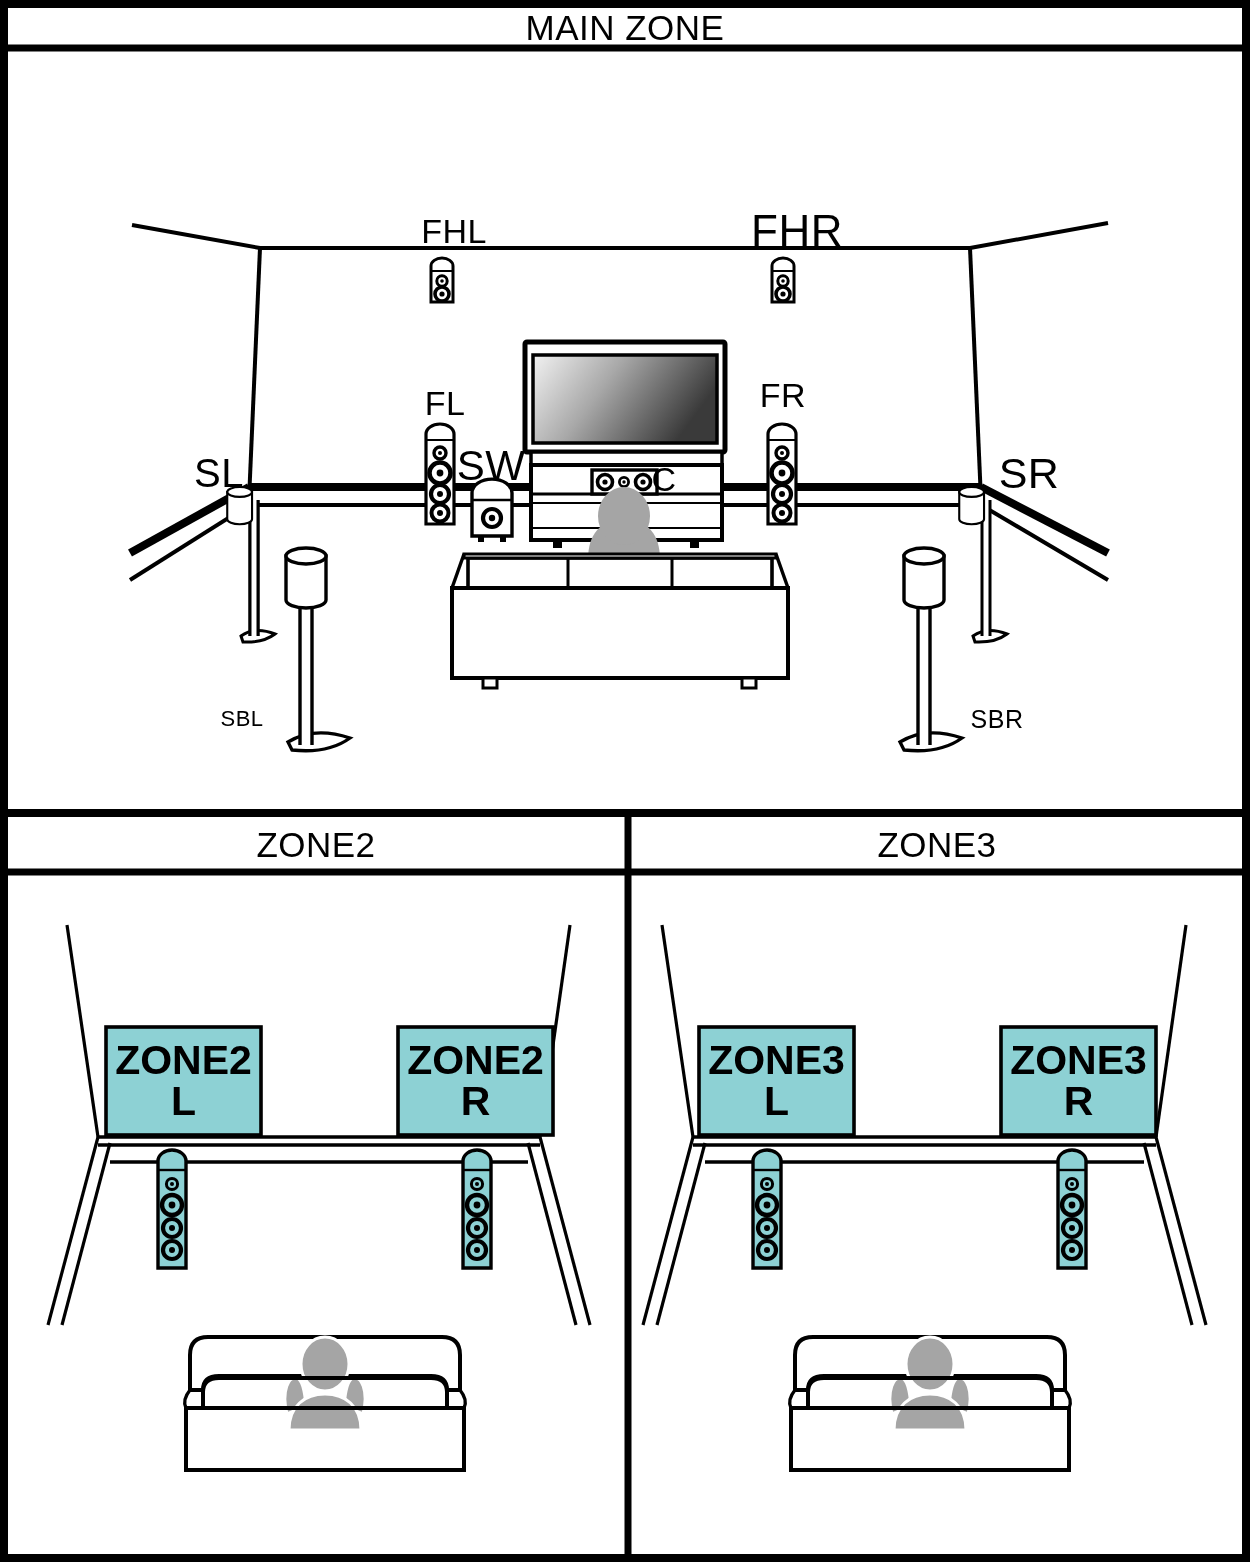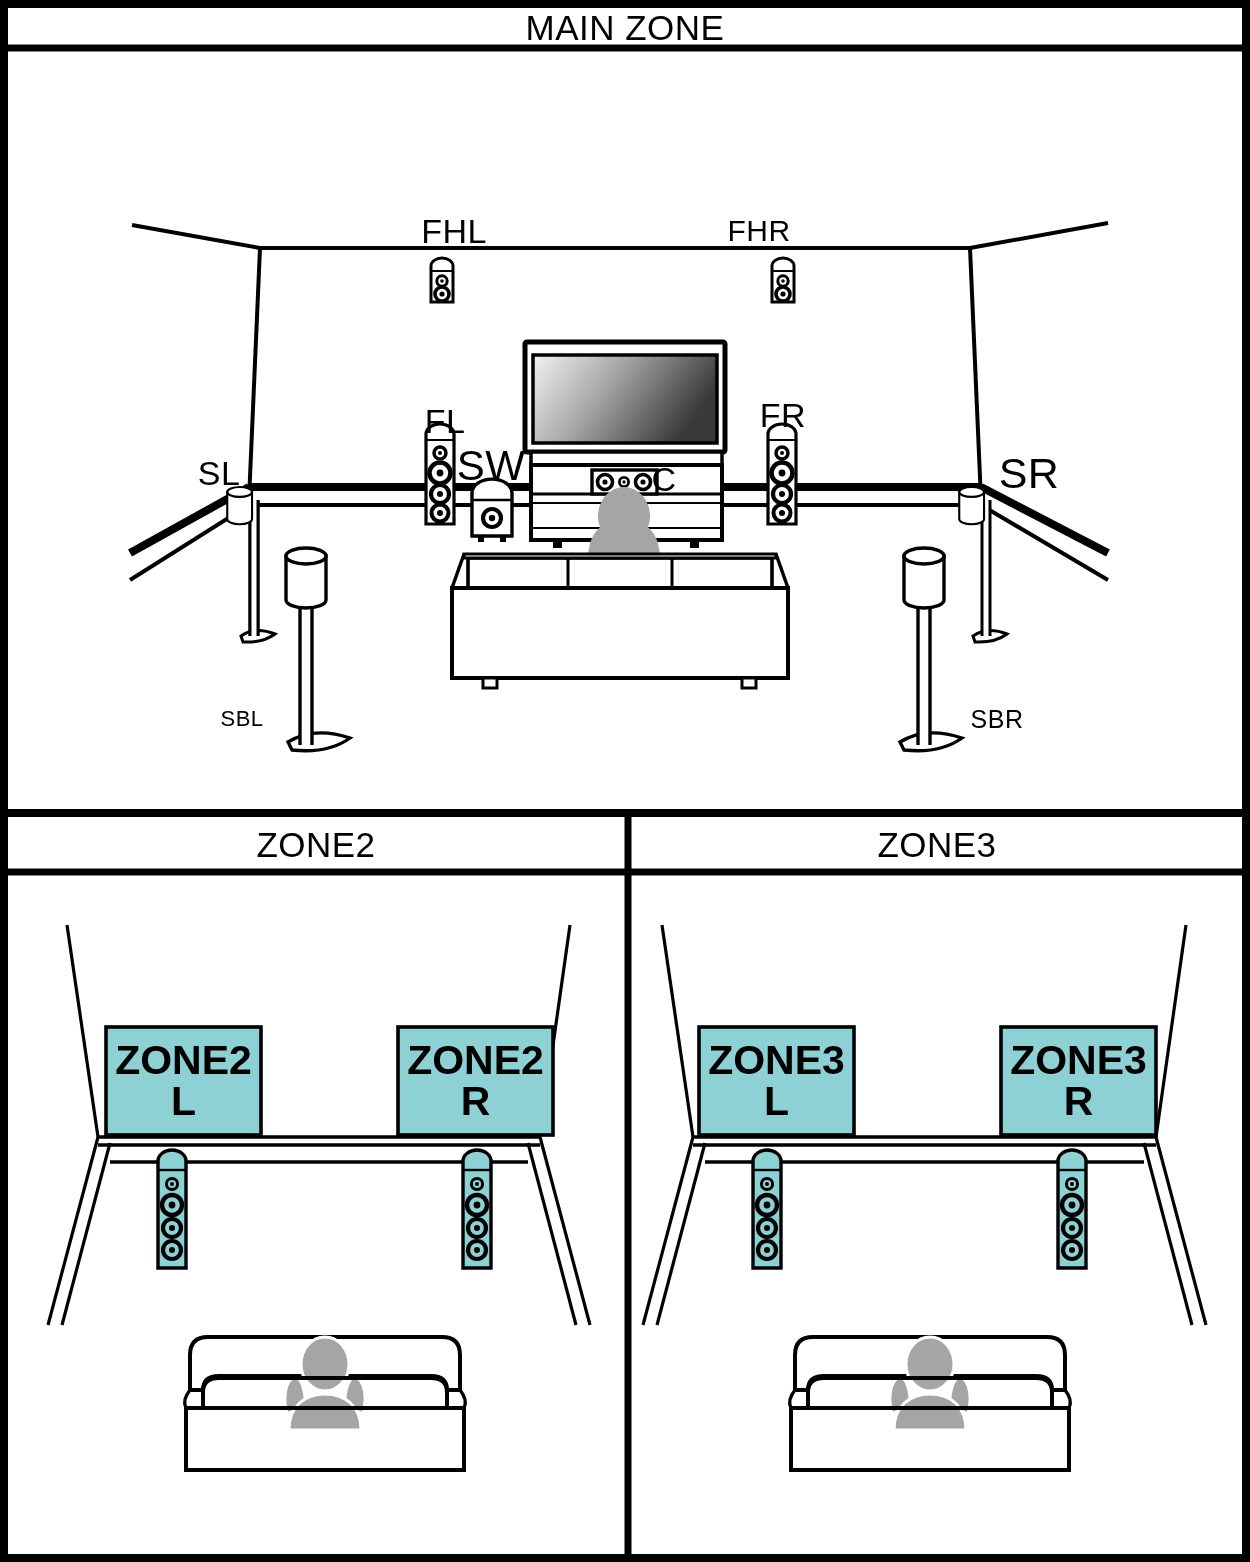--- a/index.html
+++ b/index.html
@@ -279,29 +279,29 @@
     </g>
   </svg>
 
   <div class="panel-title" style="left:0;top:8px;width:1250px;height:40px;font-size:35px;">MAIN ZONE</div>
 
   <div class="panel-title" style="left:4px;top:821px;width:624px;height:48px;font-size:35px;">ZONE2</div>
 
   <div class="panel-title" style="left:628px;top:821px;width:618px;height:48px;font-size:35px;">ZONE3</div>
 
   <div class="panel-title" style="left:414px;top:212px;width:80px;height:38px;font-size:34px;">FHL</div>
-  <div class="panel-title" style="left:719px;top:212px;width:80px;height:38px;font-size:30px;">FHR</div>
-
-  <div class="panel-title" style="left:412px;top:402px;width:66px;height:38px;font-size:34px;">FL</div>
-  <div class="panel-title" style="left:750px;top:396px;width:66px;height:38px;font-size:34px;">FR</div>
+  <div class="panel-title" style="left:757px;top:212px;width:80px;height:38px;font-size:44px;">FHR</div>
+
+  <div class="panel-title" style="left:412px;top:384px;width:66px;height:38px;font-size:34px;">FL</div>
+  <div class="panel-title" style="left:750px;top:376px;width:66px;height:38px;font-size:34px;">FR</div>
 
   <div class="panel-title" style="left:455px;top:448px;width:72px;height:36px;font-size:42px;">SW</div>
   <div class="panel-title" style="left:645px;top:461px;width:38px;height:36px;font-size:34px;">C</div>
 
-  <div class="panel-title" style="left:186px;top:455px;width:66px;height:36px;font-size:34px;">SL</div>
+  <div class="panel-title" style="left:186px;top:455px;width:66px;height:36px;font-size:40px;">SL</div>
   <div class="panel-title" style="left:996px;top:455px;width:66px;height:36px;font-size:43px;">SR</div>
 
   <div class="panel-title" style="left:196px;top:701px;width:92px;height:36px;font-size:22px;">SBL</div>
   <div class="panel-title" style="left:951px;top:701px;width:92px;height:36px;font-size:25px;">SBR</div>
 
   <div style="position:absolute;left:106px;top:1030px;width:155px;height:102px;
               display:flex;flex-direction:column;align-items:center;justify-content:center;line-height:1.0;">
     <span style="font-size:41px;font-weight:bold;">ZONE2</span>
     <span style="font-size:41px;font-weight:bold;">L</span>
   </div>

